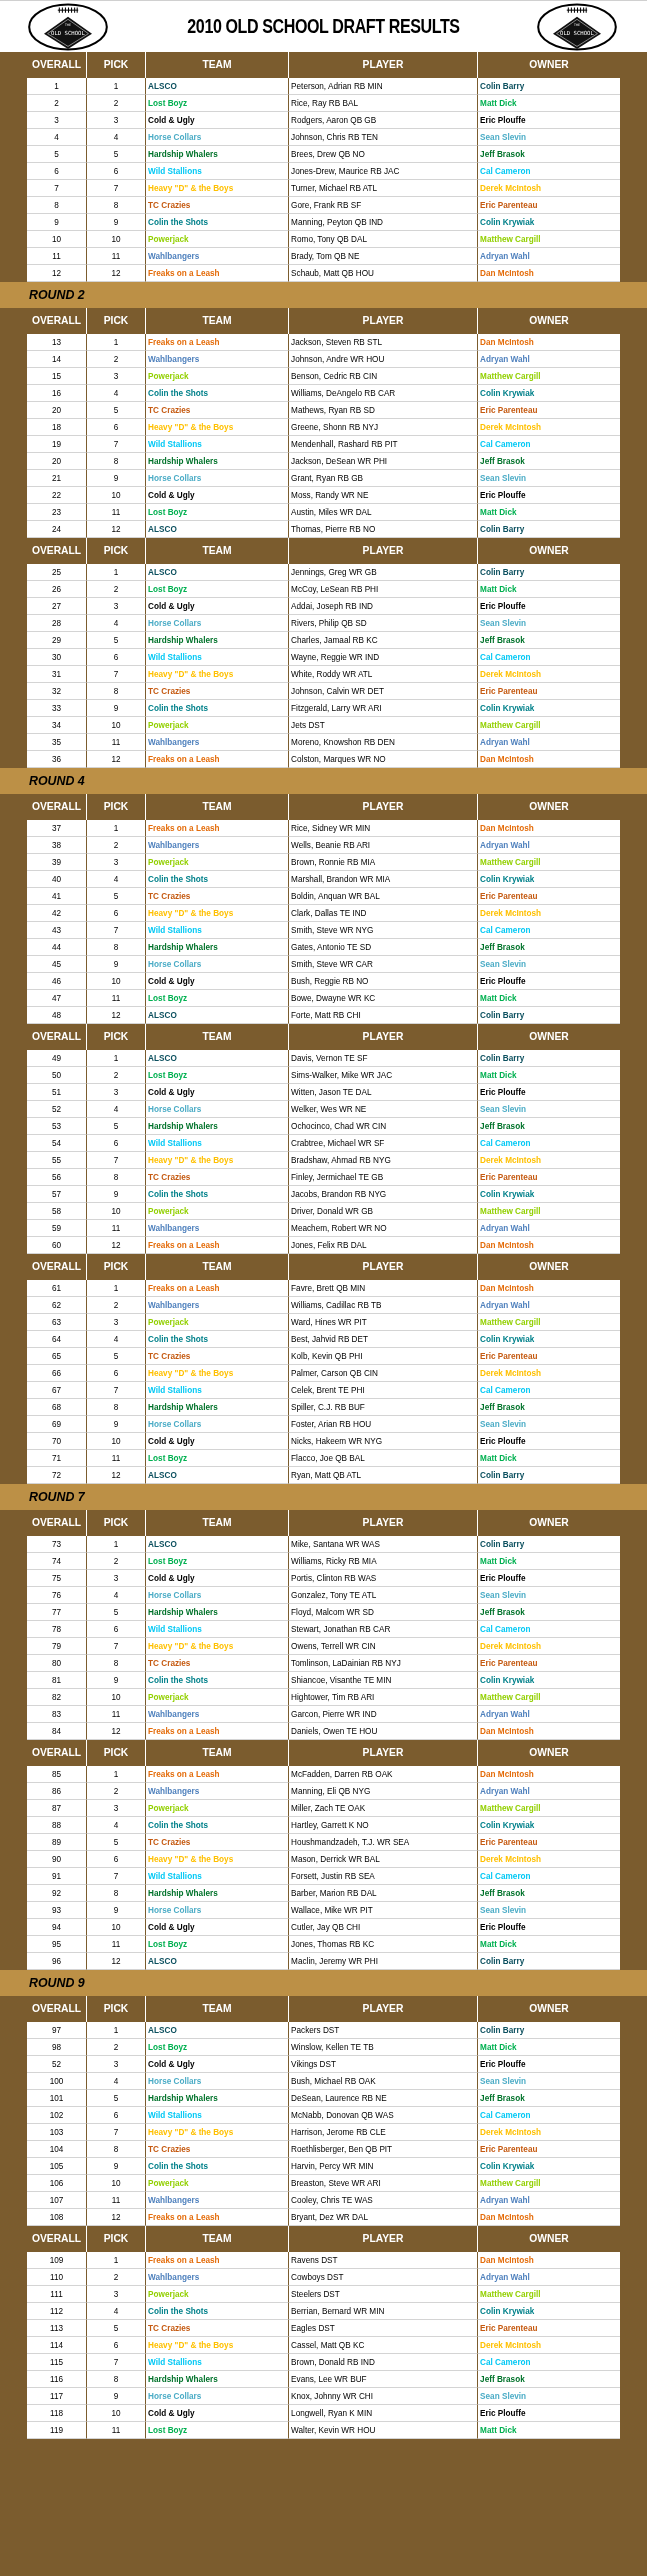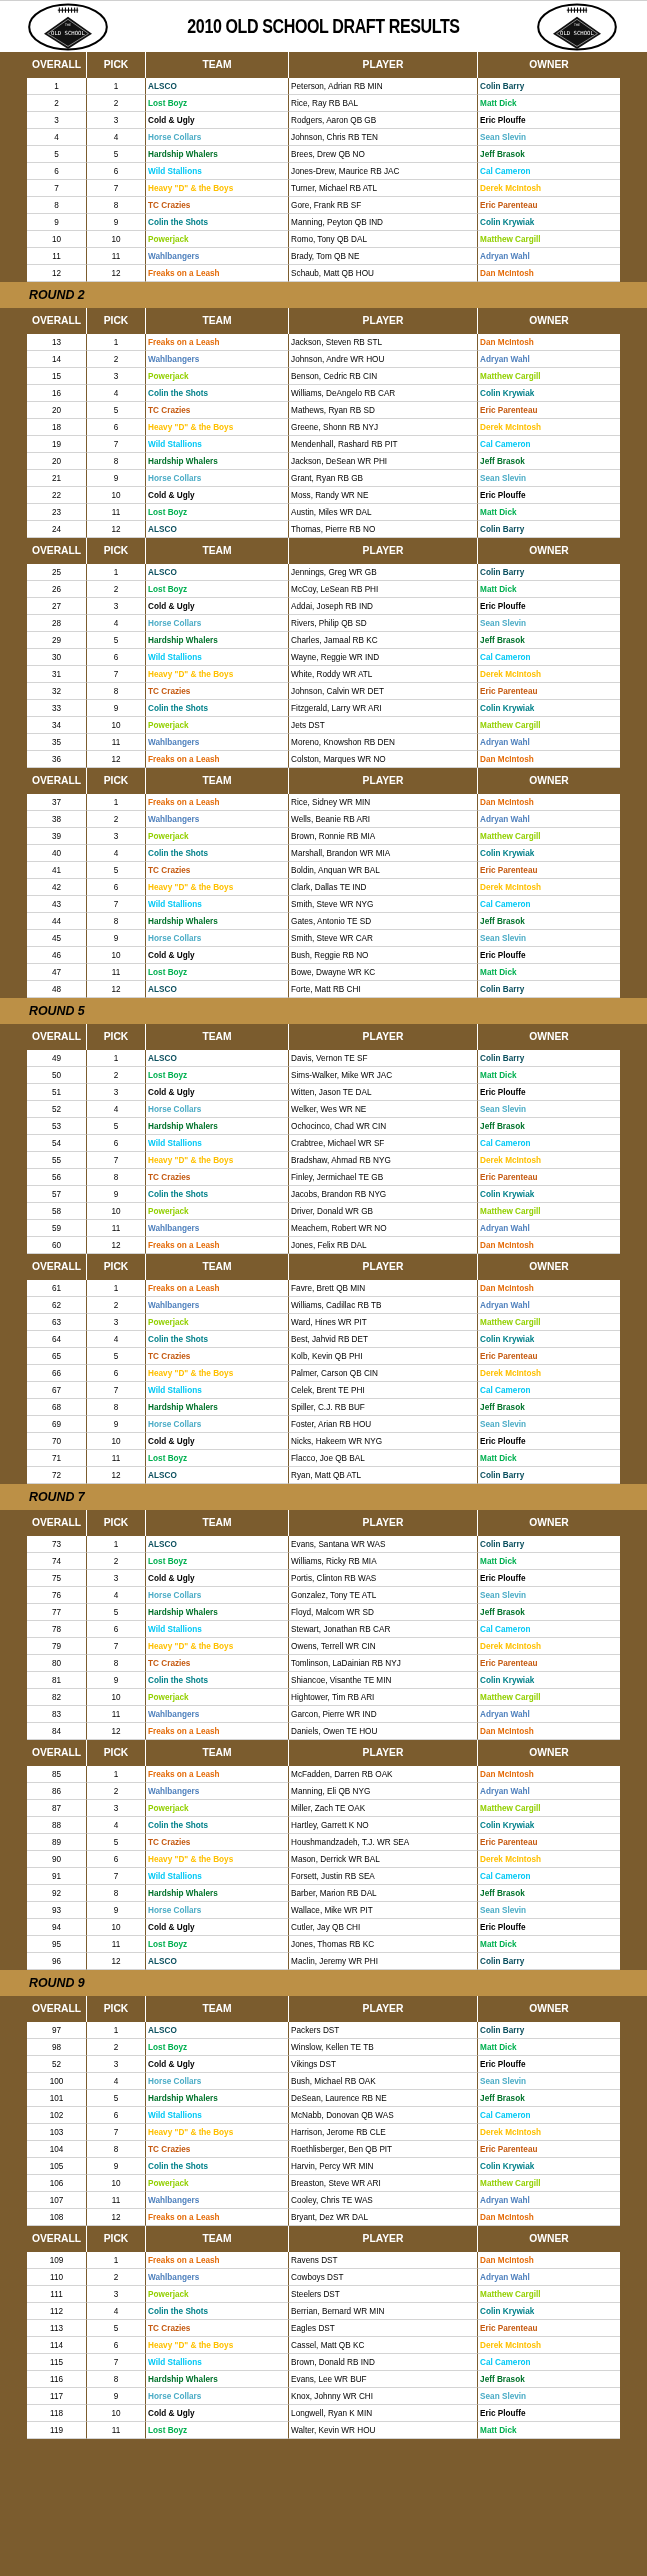--- a/index.html
+++ b/index.html
@@ -438,20 +438,21 @@
   <div class="gutter"></div>
   <div class="cell num first">36</div>
   <div class="cell num">12</div>
   <div class="cell txt bold team" style="color: rgb(228, 108, 10);">Freaks on a Leash</div>
   <div class="cell txt">Colston, Marques WR NO</div>
   <div class="cell txt bold owner" style="color: rgb(228, 108, 10);">Dan McIntosh</div>
   <div class="gutter"></div>
 </div>
   </section>
     <section class="round">
+    <div class="round-bar">ROUND 4</div>
     <div class="round-table">
       <div class="gutter"></div>
       <div class="hdr first">OVERALL</div>
       <div class="hdr">PICK</div>
       <div class="hdr">TEAM</div>
       <div class="hdr">PLAYER</div>
       <div class="hdr">OWNER</div>
       <div class="gutter"></div>
 
   <div class="gutter"></div>
@@ -545,21 +546,20 @@
   <div class="gutter"></div>
   <div class="cell num first">48</div>
   <div class="cell num">12</div>
   <div class="cell txt bold team" style="color: rgb(11, 79, 94);">ALSCO</div>
   <div class="cell txt">Forte, Matt RB CHI</div>
   <div class="cell txt bold owner" style="color: rgb(11, 79, 94);">Colin Barry</div>
   <div class="gutter"></div>
 </div>
   </section>
     <section class="round">
-    <div class="round-bar">ROUND 5</div>
     <div class="round-table">
       <div class="gutter"></div>
       <div class="hdr first">OVERALL</div>
       <div class="hdr">PICK</div>
       <div class="hdr">TEAM</div>
       <div class="hdr">PLAYER</div>
       <div class="hdr">OWNER</div>
       <div class="gutter"></div>
 
   <div class="gutter"></div>
@@ -774,21 +774,21 @@
       <div class="hdr">PICK</div>
       <div class="hdr">TEAM</div>
       <div class="hdr">PLAYER</div>
       <div class="hdr">OWNER</div>
       <div class="gutter"></div>
 
   <div class="gutter"></div>
   <div class="cell num first">73</div>
   <div class="cell num">1</div>
   <div class="cell txt bold team" style="color: rgb(11, 79, 94);">ALSCO</div>
-  <div class="cell txt">Evans, Santana WR WAS</div>
+  <div class="cell txt">Mike, Santana WR WAS</div>
   <div class="cell txt bold owner" style="color: rgb(11, 79, 94);">Colin Barry</div>
   <div class="gutter"></div>
 
   <div class="gutter"></div>
   <div class="cell num first">74</div>
   <div class="cell num">2</div>
   <div class="cell txt bold team" style="color: rgb(0, 176, 80);">Lost Boyz</div>
   <div class="cell txt">Williams, Ricky RB MIA</div>
   <div class="cell txt bold owner" style="color: rgb(0, 176, 80);">Matt Dick</div>
   <div class="gutter"></div>

